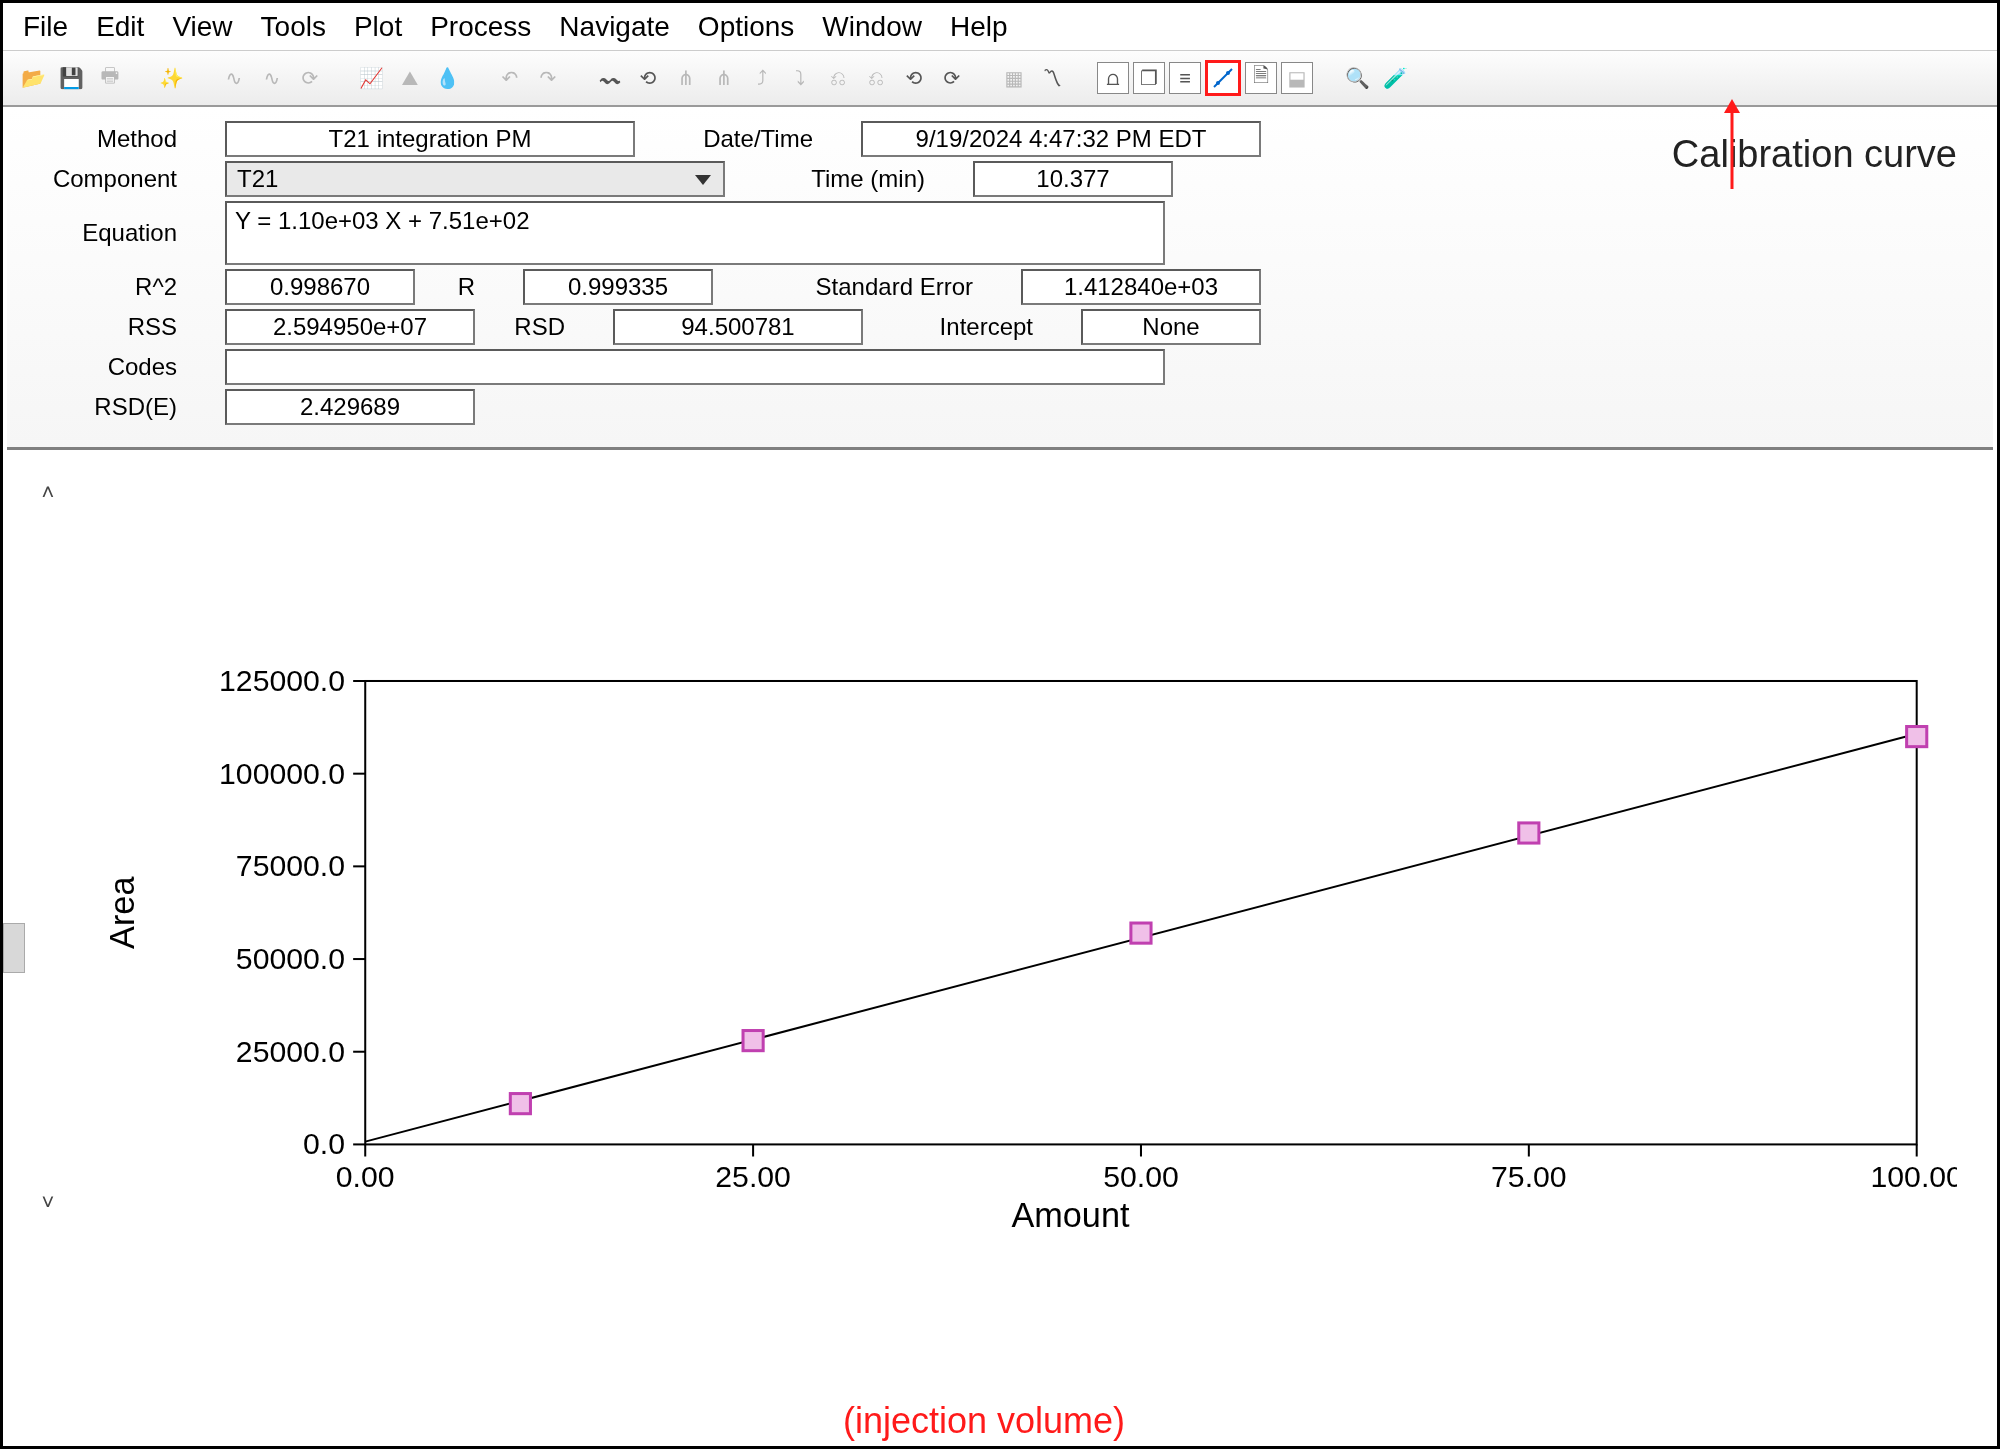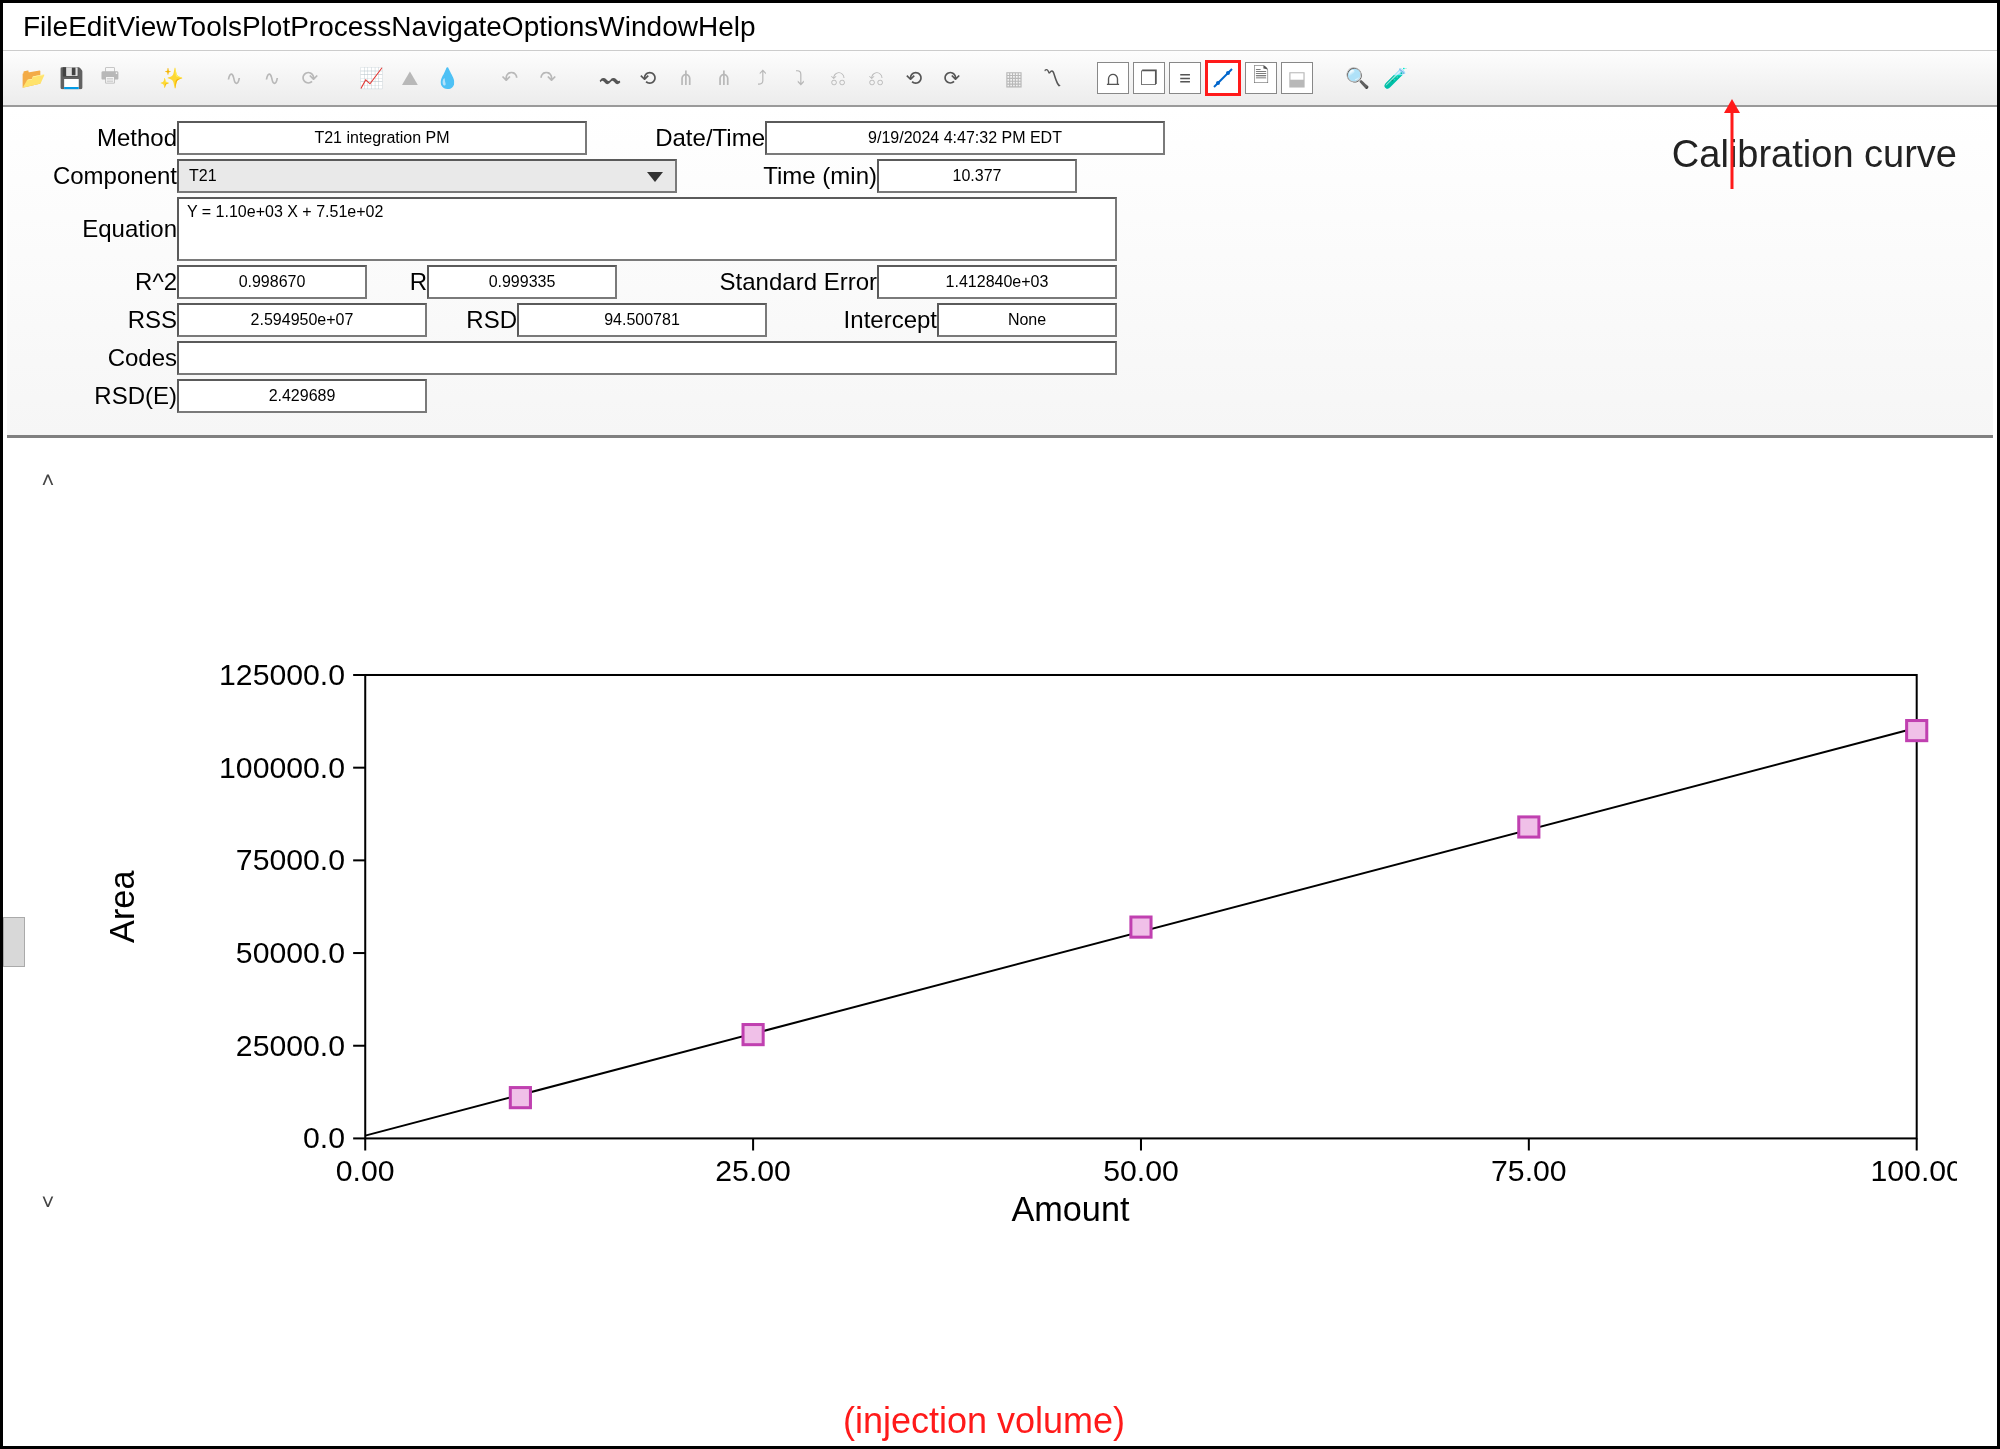--- a/index.html
+++ b/index.html
@@ -15,20 +15,21 @@
     height: 1449px;
     position: relative;
     background: #fff;
   }
   
   .menubar {
     display: flex;
     align-items: center;
     padding: 4px 20px;
     font-size: 28px;
+    gap: 28px;
     background: #fff;
     border-bottom: 1px solid #ccc;
     height: 48px;
   }
   .menubar span { cursor: default; }
   
   .toolbar {
     display: flex;
     align-items: center;
     padding: 6px 14px;
@@ -82,22 +83,23 @@
   }
   .field {
     border: 2px solid #7a7a7a;
     border-top-color:#5a5a5a;
     border-left-color:#5a5a5a;
     background: #fff;
     height: 34px;
     display: flex;
     align-items: center;
     justify-content: center;
-    font-size: 16px;
-    padding: 4px 8px;
+    font-size: 24px;
+    padding: 16px 8px;
+    margin-left: 48px;
   }
   .field.left { justify-content: flex-start; }
   .field.select {
     position: relative;
     justify-content: flex-start;
     padding-left: 10px;
     background:#e9e9e9;
   }
   .field.select::after {
     content: "";

